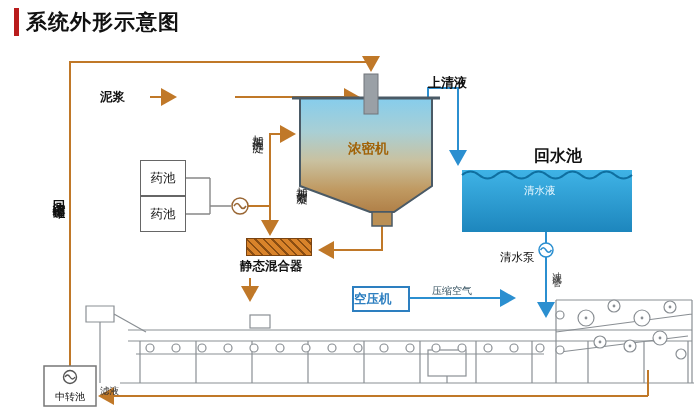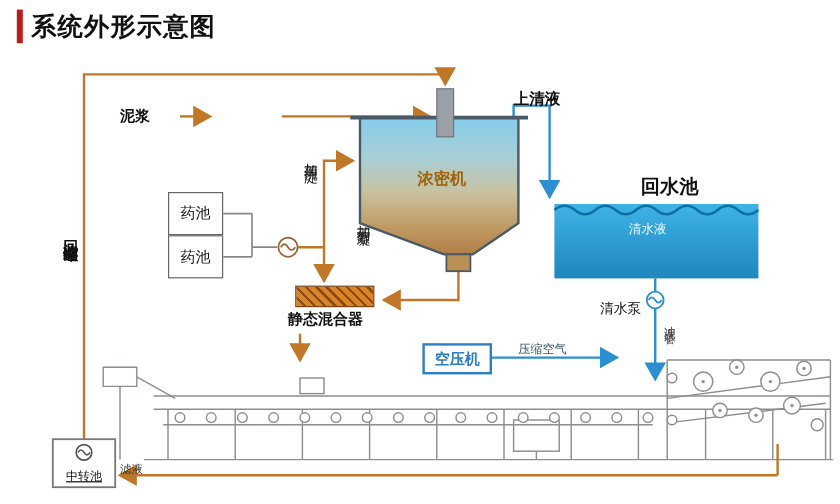--- a/index.html
+++ b/index.html
@@ -10,21 +10,21 @@
   .box{position:absolute;display:flex;align-items:center;justify-content:center;
        background:#fff;border:1.5px solid #666;box-sizing:border-box;text-align:center;}
   #title-wrap{position:absolute;left:14px;top:8px;border-left:5px solid #b91c1c;
               padding-left:7px;font-size:21px;font-weight:700;letter-spacing:1px;}
   #fine-sand-box span{display:inline-block;width:2em;line-height:1.3;}
   #mixer-bar{position:absolute;left:246px;top:238px;width:66px;height:18px;
              border:1px solid #7a4310;box-sizing:border-box;
              background:repeating-linear-gradient(45deg,#d9832a 0 4px,#8a4d12 4px 6px);}
   #aircomp-box{position:absolute;left:352px;top:286px;width:58px;height:26px;
                border:2px solid #2d7fc0;color:#2d7fc0;font-size:12.5px;font-weight:700;
-               display:flex;align-items:center;justify-content:center;background:#fff;box-sizing:border-box;}
+               display:flex;align-items:center;justify-content:flex-start;background:#fff;box-sizing:border-box;}
   svg{position:absolute;left:0;top:0;}
 </style>
 </head>
 <body>
 
 <div id="stage">
 
   <svg width="700" height="420" viewBox="0 0 700 420">
     <defs>
       <marker id="mo" markerWidth="9" markerHeight="9" refX="7" refY="4.5" orient="auto">
@@ -178,17 +178,17 @@
   <div id="mixer-bar"></div>
   <div class="lbl" style="left:240px;top:258px;font-size:12.5px;font-weight:700;">静态混合器</div>
 
   <div id="aircomp-box">
     <span>空压机</span>
   </div>
   <div class="lbl" style="left:432px;top:284px;font-size:10px;color:#33505f;">压缩空气</div>
 
   <div class="lbl vert" style="left:50px;top:190px;font-size:12.5px;font-weight:700;">回浓缩罐</div>
 
-  <div class="lbl" style="left:47px;top:390px;width:46px;text-align:center;font-size:10px;white-space:nowrap;text-decoration:underline;">中转池</div>
+  <div class="lbl" style="left:47px;top:390px;width:46px;text-align:center;font-size:10px;white-space:nowrap;">中转池</div>
 
   <div class="lbl" style="left:100px;top:385px;font-size:9.5px;color:#333;text-align:right;">滤液</div>
 
 </div>
 
 </body></html>

